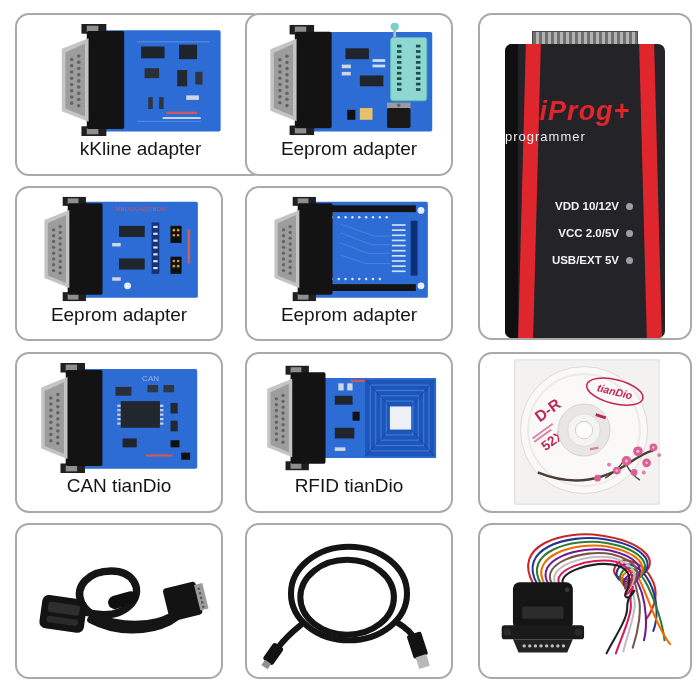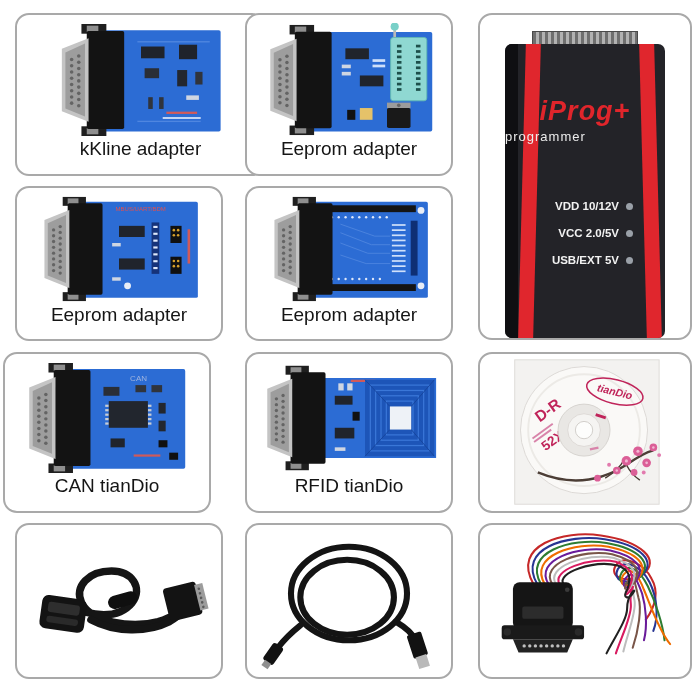--- a/index.html
+++ b/index.html
@@ -252,21 +252,21 @@
             <path d="M 90 70 L 120 80 L 148 80"></path>
         </g>
         <circle cx="184" cy="18" r="4" fill="#e8edf6"></circle>
         <circle cx="184" cy="106" r="4" fill="#e8edf6"></circle>
       </g>
       <use href="#db25" x="4" y="2" width="80" height="122"></use>
     </svg>
     <div class="label">Eeprom adapter</div>
   </div>
 
-  <div class="tile" style="left:3px;top:352px;width:208px;height:161px">
+  <div class="tile" style="left:15px;top:352px;width:208px;height:161px">
     <svg class="product" viewBox="0 0 200 126" style="width:190px;height:112px">
       <rect x="58" y="8" width="130" height="112" rx="2" fill="#2c6cd4"></rect>
       <text x="126" y="21" font-size="9" fill="#9fb4df">CAN</text>
       <g>
         <rect x="96" y="28" width="18" height="10" fill="#2a2e36"></rect>
         <rect x="132" y="26" width="12" height="8" fill="#30343c"></rect>
         <rect x="150" y="26" width="12" height="8" fill="#30343c"></rect>
         <g fill="#c9ced6">
           <rect x="98" y="48" width="4" height="2.5"></rect>
             <rect x="98" y="53" width="4" height="2.5"></rect>

